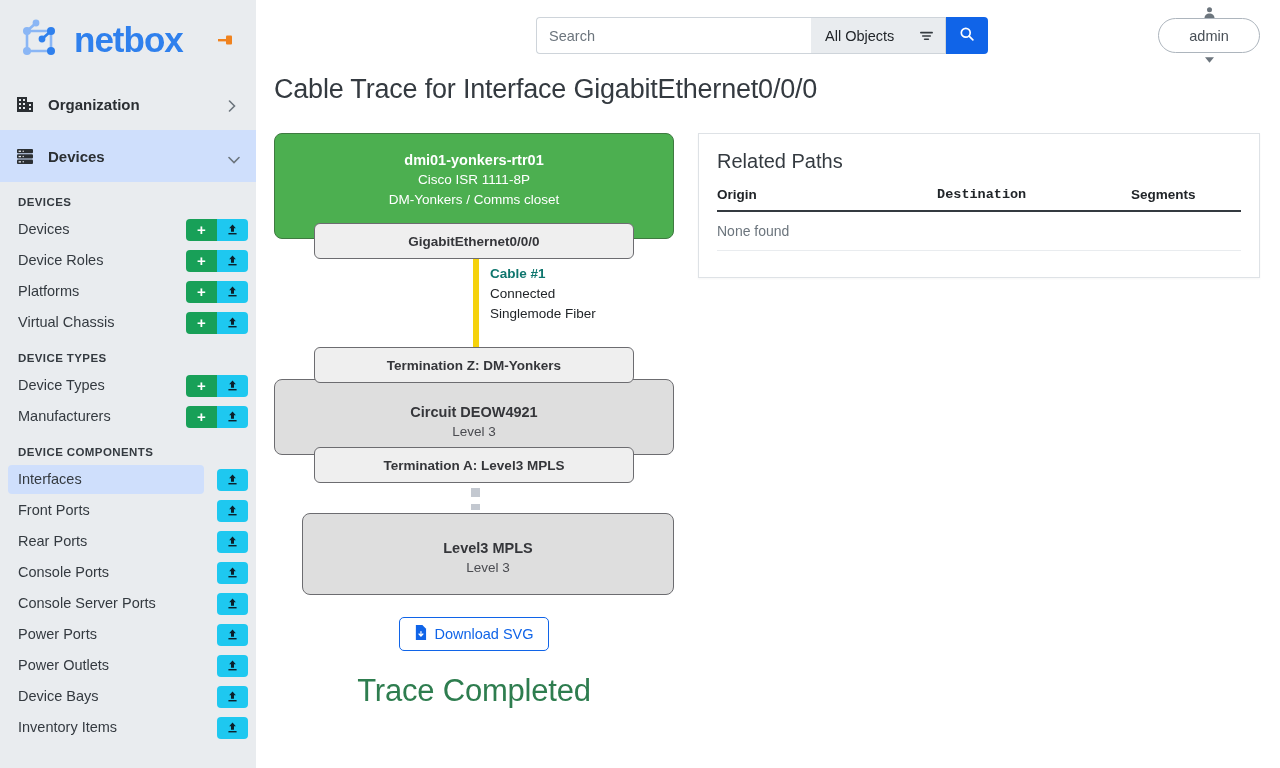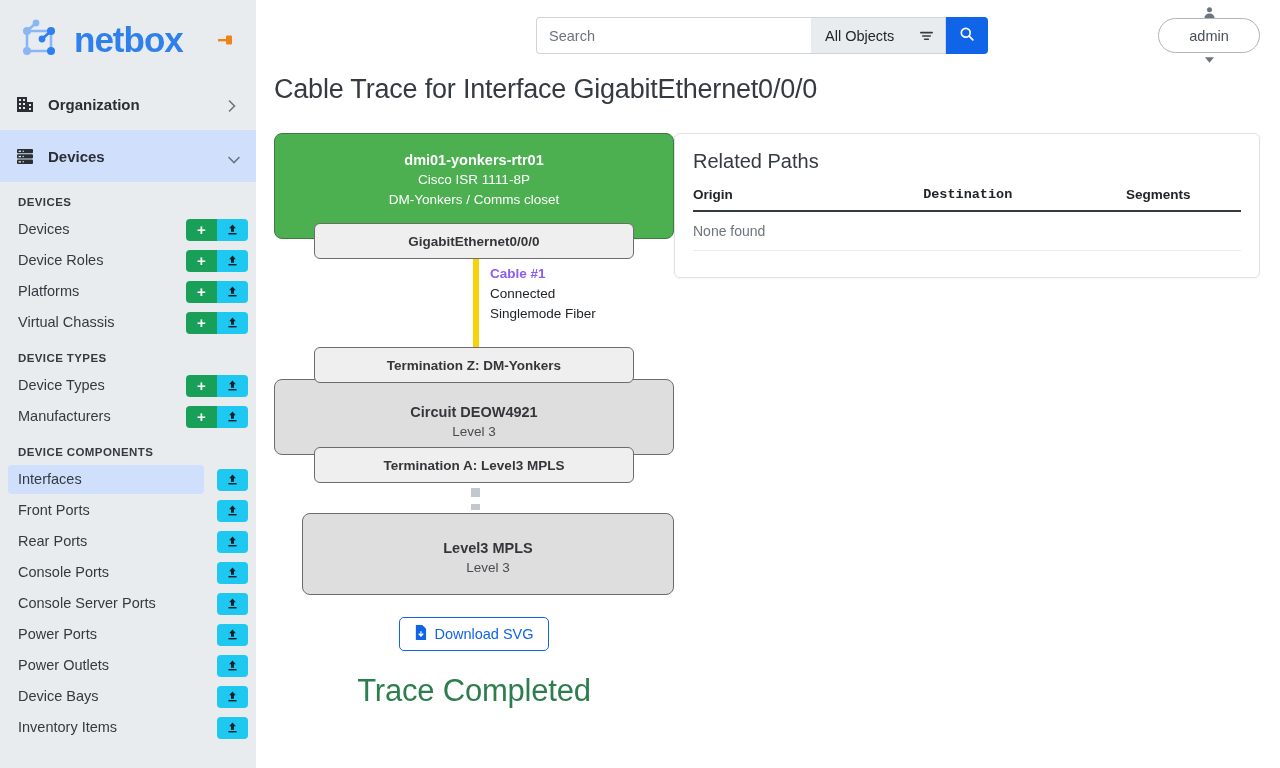--- a/index.html
+++ b/index.html
@@ -126,21 +126,21 @@
     gap: 6px; padding: 0 14px; cursor: pointer;
     font-size: 14.5px; color: #495057; flex-direction: column;
   }
 
   .page-title {
     font-size: 27px; font-weight: 400; color: #343a40;
     padding: 4px 0 0 18px; margin: 0;
     letter-spacing: -.2px;
   }
 
-  .content { display: flex; padding: 28px 20px 0 18px; }
+  .content { display: flex; padding: 28px 20px 0 18px; gap: 24px; }
 
   
   .trace-col { width: 400px; flex: 0 0 400px; position: relative; }
 
   .node {
     border-radius: 8px; border: 1px solid #3f3f46;
     text-align: center; position: relative;
     padding: 16px 10px;
   }
   .node-device { background: #4caf50; border-color: #3f7a41; color: #fff; height: 106px; }
@@ -162,21 +162,21 @@
 
   .cable-area { position: relative; height: 110px; }
   .cable-line {
     position: absolute; left: 199px; top: 0; bottom: 0;
     width: 6px; background: #f5d20c;
   }
   .cable-labels {
     position: absolute; left: 216px; top: 25px;
     text-align: left;
   }
-  .cable-labels .cl1 { font-size: 13.5px; font-weight: 700; color: #8b5cf6; line-height: 20px; }
+  .cable-labels .cl1 { font-size: 13.5px; font-weight: 700; color: #0f766e; line-height: 20px; }
   .cable-labels .cl2, .cable-labels .cl3 { font-size: 13.5px; color: #212529; line-height: 20px; }
 
   .dash-area { position: relative; height: 44px; }
   .dash-line {
     position: absolute; left: 197px; top: 3px;
     width: 9px; height: 38px;
     background-image: repeating-linear-gradient(
       to bottom, #c3c8d0 0px, #c3c8d0 9px, transparent 9px, transparent 16px);
   }
 
@@ -191,21 +191,21 @@
 
   .trace-status {
     text-align: center; font-size: 31px;
     color: #2e7d4f; font-weight: 400;
     margin-top: 22px; letter-spacing: -.2px;
   }
 
   
   .card {
     flex: 1; background: #fff;
-    border: 1px solid #dee2e6; border-radius: 6px;
+    border: 1px solid #dee2e6; border-radius: 0;
     padding: 16px 18px 20px 18px;
     height: 145px;
     box-shadow: 0 1px 2px rgba(0,0,0,.04);
   }
   .card-title { font-size: 20px; color: #343a40; font-weight: 400; margin-bottom: 14px; }
   table.paths { width: 100%; border-collapse: collapse; }
   table.paths th {
     text-align: left; font-size: 13.5px; font-weight: 700;
     color: #212529; padding: 0 0 8px 0;
     border-bottom: 2px solid #343a40;

